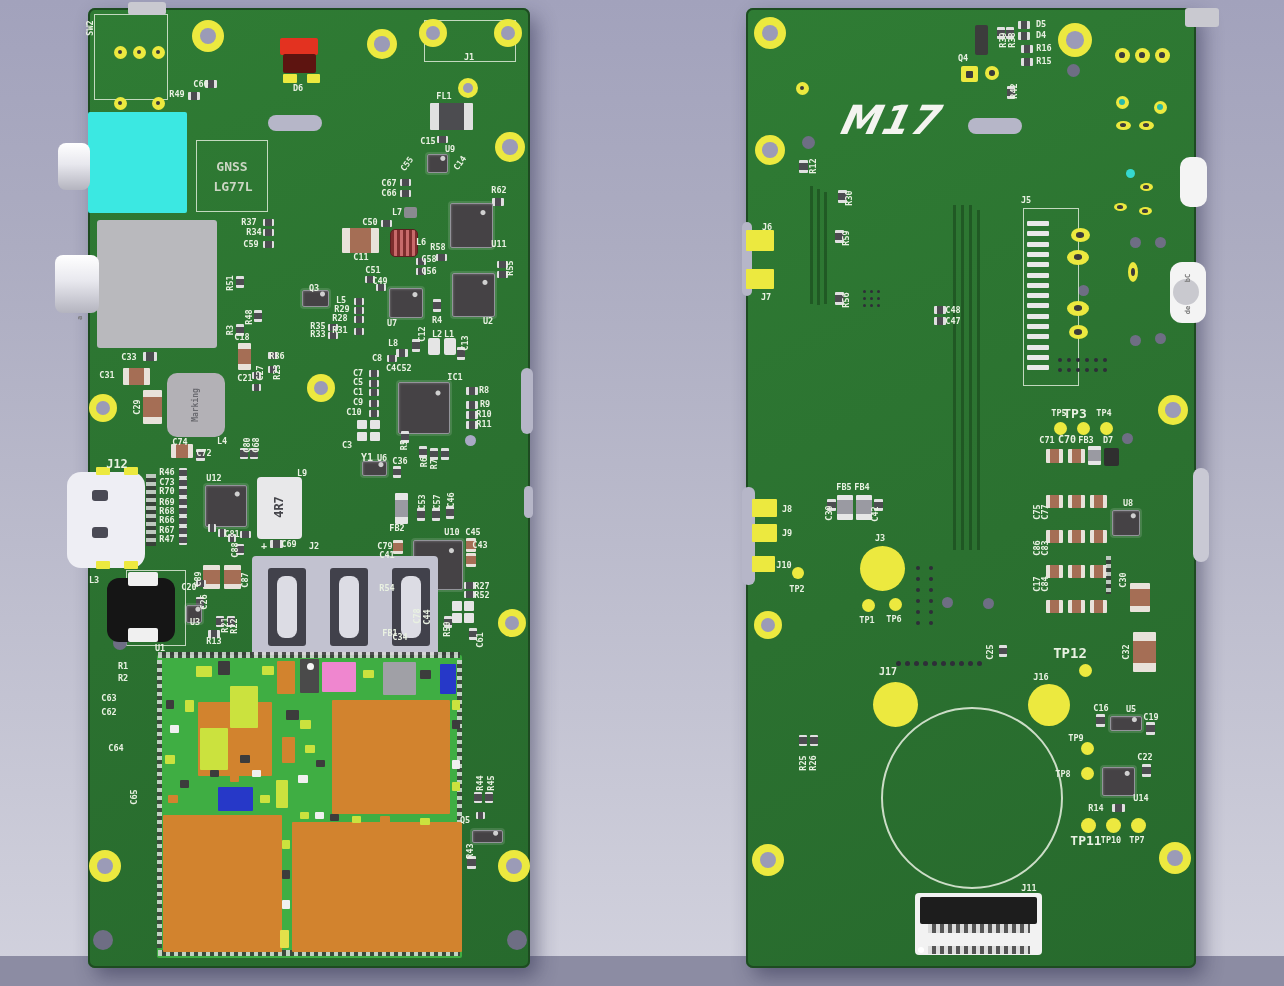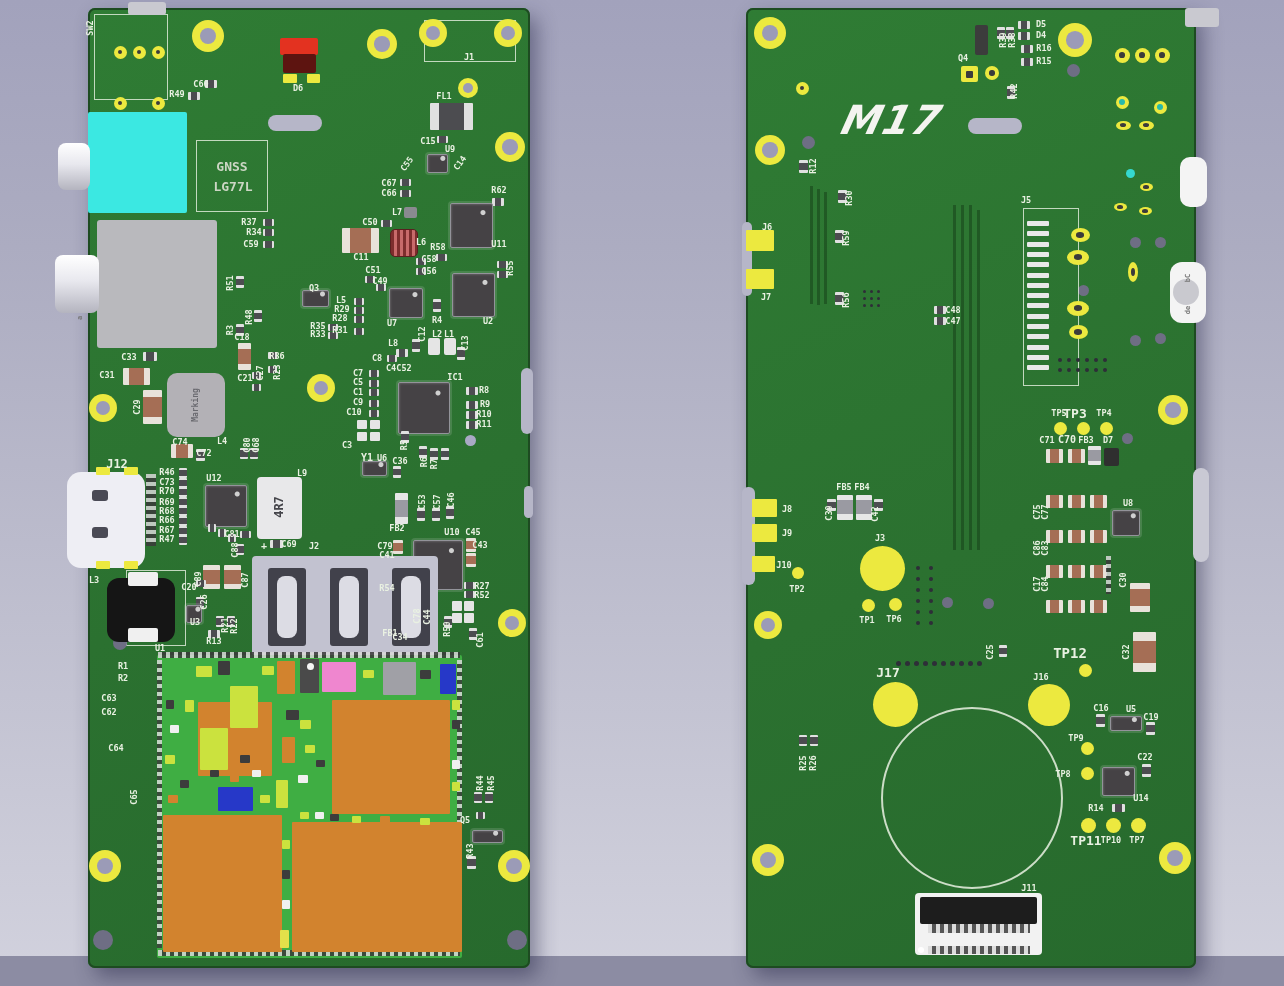--- a/index.html
+++ b/index.html
@@ -691,21 +691,21 @@
       <div class="lbl" style="left: 1037px; top: 512px; font-size: 8.5px; color: rgb(233, 241, 226); transform: translate(-50%, -50%) rotate(-90deg);">C75</div>
       <div class="lbl" style="left: 1045px; top: 512px; font-size: 8.5px; color: rgb(233, 241, 226); transform: translate(-50%, -50%) rotate(-90deg);">C77</div>
       <div class="lbl" style="left: 1037px; top: 548px; font-size: 8.5px; color: rgb(233, 241, 226); transform: translate(-50%, -50%) rotate(-90deg);">C86</div>
       <div class="lbl" style="left: 1045px; top: 548px; font-size: 8.5px; color: rgb(233, 241, 226); transform: translate(-50%, -50%) rotate(-90deg);">C83</div>
       <div class="lbl" style="left: 1037px; top: 584px; font-size: 8.5px; color: rgb(233, 241, 226); transform: translate(-50%, -50%) rotate(-90deg);">C17</div>
       <div class="lbl" style="left: 1045px; top: 584px; font-size: 8.5px; color: rgb(233, 241, 226); transform: translate(-50%, -50%) rotate(-90deg);">C84</div>
       <div class="lbl" style="left: 1122px; top: 503px; font-size: 8.5px; color: rgb(233, 241, 226); transform: translate(-50%, -50%); padding-left: 12px;">U8</div>
       <div class="lbl" style="left: 1123px; top: 580px; font-size: 8.5px; color: rgb(233, 241, 226); transform: translate(-50%, -50%) rotate(-90deg);">C30</div>
       <div class="lbl" style="left: 1126px; top: 652px; font-size: 8.5px; color: rgb(233, 241, 226); transform: translate(-50%, -50%) rotate(-90deg);">C32</div>
       <div class="lbl" style="left: 1070px; top: 653px; font-size: 14px; color: rgb(233, 241, 226); transform: translate(-50%, -50%);">TP12</div>
-      <div class="lbl" style="left: 888px; top: 672px; font-size: 13px; color: rgb(233, 241, 226); transform: translate(-50%, -50%);">J17</div>
+      <div class="lbl" style="left: 888px; top: 672px; font-size: 10px; color: rgb(233, 241, 226); transform: translate(-50%, -50%);">J17</div>
       <div class="lbl" style="left: 1041px; top: 677px; font-size: 8.5px; color: rgb(233, 241, 226); transform: translate(-50%, -50%);">J16</div>
       <div class="lbl" style="left: 880px; top: 538px; font-size: 8.5px; color: rgb(233, 241, 226); transform: translate(-50%, -50%);">J3</div>
       <div class="lbl" style="left: 990px; top: 652px; font-size: 8.5px; color: rgb(233, 241, 226); transform: translate(-50%, -50%) rotate(-90deg);">C25</div>
       <div class="lbl" style="left: 844px; top: 487px; font-size: 8.5px; color: rgb(233, 241, 226); transform: translate(-50%, -50%);">FB5</div>
       <div class="lbl" style="left: 862px; top: 487px; font-size: 8.5px; color: rgb(233, 241, 226); transform: translate(-50%, -50%);">FB4</div>
       <div class="lbl" style="left: 829px; top: 513px; font-size: 8.5px; color: rgb(233, 241, 226); transform: translate(-50%, -50%) rotate(-90deg);">C39</div>
       <div class="lbl" style="left: 875px; top: 514px; font-size: 8.5px; color: rgb(233, 241, 226); transform: translate(-50%, -50%) rotate(-90deg);">C42</div>
       <div class="lbl" style="left: 787px; top: 509px; font-size: 8.5px; color: rgb(233, 241, 226); transform: translate(-50%, -50%);">J8</div>
       <div class="lbl" style="left: 787px; top: 533px; font-size: 8.5px; color: rgb(233, 241, 226); transform: translate(-50%, -50%);">J9</div>
       <div class="lbl" style="left: 784px; top: 565px; font-size: 8.5px; color: rgb(233, 241, 226); transform: translate(-50%, -50%);">J10</div>

